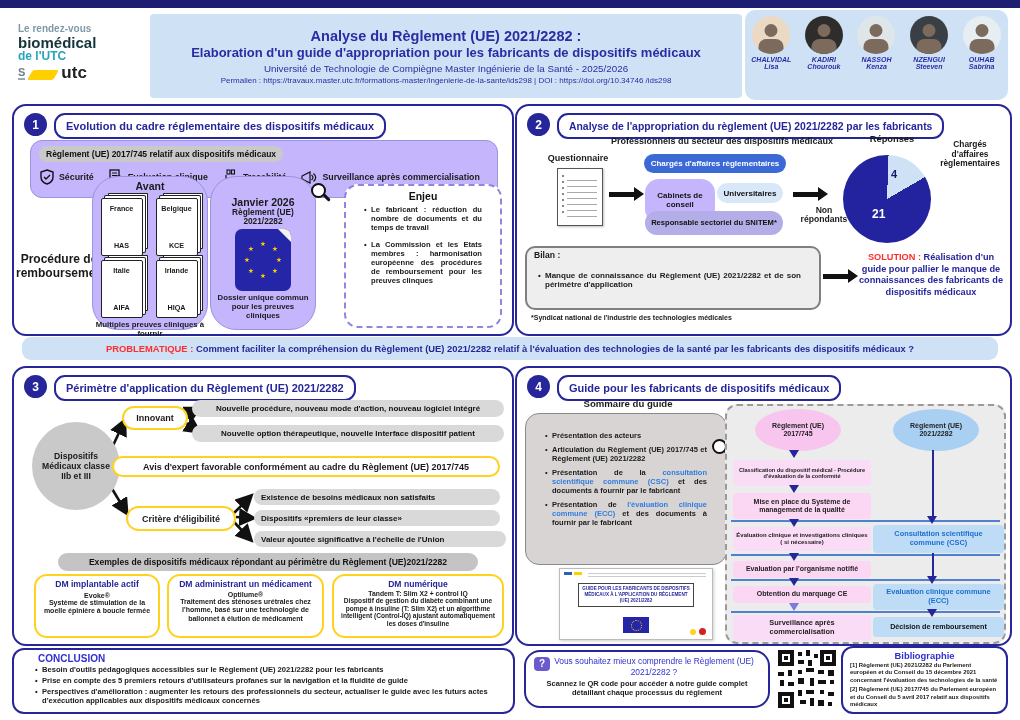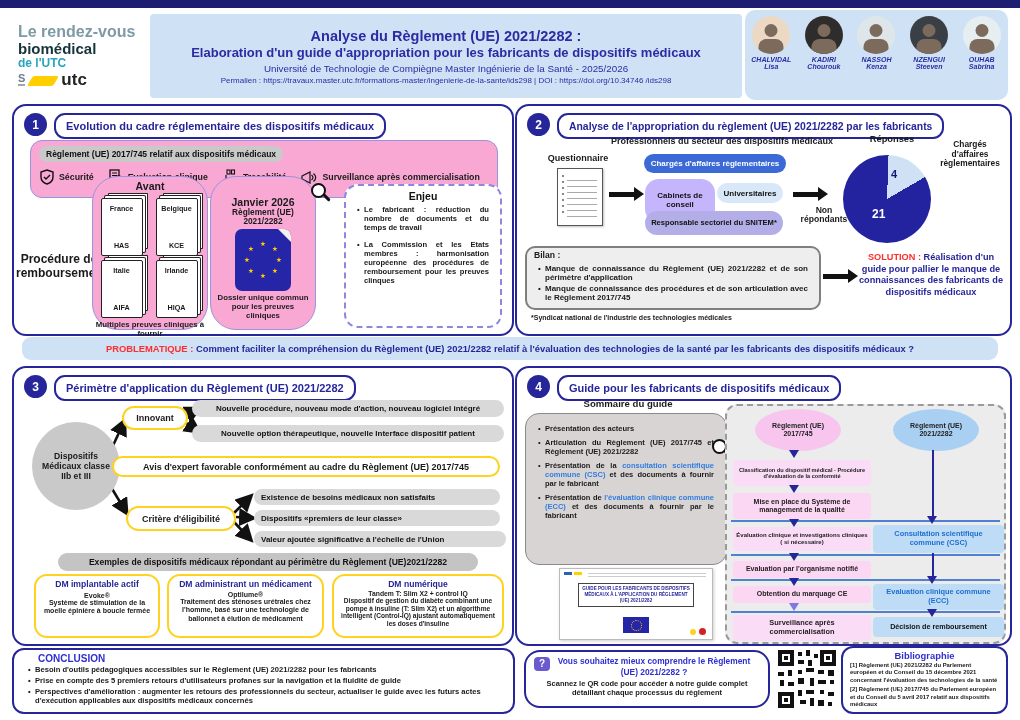--- a/index.html
+++ b/index.html
@@ -5,36 +5,36 @@
   html,body{margin:0;padding:0}
   body{width:1020px;height:720px;position:relative;font-family:"Liberation Sans",sans-serif;background:#fff;overflow:hidden;color:#1a1a1a;-webkit-font-smoothing:antialiased}
   .abs{position:absolute}
   .topbar{position:absolute;left:0;top:0;width:100%;height:8px;background:#1d1d72}
   .band{background:#cfe2f5}
   .sec{position:absolute;border:2.6px solid #26269a;border-radius:14px;background:#fff}
   .badge{width:23px;height:23px;border-radius:50%;background:#26269a;color:#fff;font-weight:bold;font-size:12px;display:flex;align-items:center;justify-content:center}
   .titlebox{border:2.2px solid #26269a;border-radius:11px;background:#fff;color:#26269a;font-weight:bold;display:flex;align-items:center;padding:0 10px;height:22px;white-space:nowrap}
   .graypill{background:#d9d9d9;border-radius:9px;font-weight:bold;font-size:8px;display:flex;align-items:center;justify-content:center;padding:0 7px;white-space:nowrap;color:#111}
   .yellow{border:2.4px solid #ffd21f;border-radius:13px;background:#fff;font-weight:bold;display:flex;align-items:center;justify-content:center;text-align:center}
-  .subbox{border:1.6px solid #9a93dd;border-radius:12px;background:#f9a8d4}
+  .subbox{border:1.6px solid #9a93dd;border-radius:12px;background:#c4b5fd}
   .dashedbox{border:2px dashed #8f86e0;border-radius:14px;background:#fff}
   .stack{position:relative;background:#fff;border:1.6px solid #222;border-radius:2px;box-shadow:3px -3px 0 -1px #fff,3px -3px 0 0 #222,6px -6px 0 -2px #fff,6px -6px 0 -1px #222;display:flex;flex-direction:column;align-items:center;justify-content:space-between;font-size:7.2px;font-weight:bold;padding:5px 1px;text-align:center}
   .harrow{height:5px;background:#111}
   .harrow::after{content:"";position:absolute;right:-9px;top:-5px;border-left:10px solid #111;border-top:7.5px solid transparent;border-bottom:7.5px solid transparent}
   .bluepill{border-radius:14px;font-weight:bold;display:flex;align-items:center;justify-content:center;text-align:center}
   .pie{border-radius:50%;background:conic-gradient(from 2deg,#cfe2f5 0 58deg,#2323a0 58deg 360deg)}
   .flowbox{position:absolute;border-radius:4px;font-weight:bold;display:flex;align-items:center;justify-content:center;text-align:center;padding:1px 3px;line-height:1.15}
   .pink{background:#fbd7f3;color:#222}
   .pinkell{background:#f7c5ee;color:#222;border-radius:50%}
   .blueell{background:#a9d0f2;color:#222;border-radius:50%}
   .bluebox{background:#bedcf6;color:#1f6fd1}
   .sep{position:absolute;height:2px;background:#4f81d0;left:4px;right:4px}
   .vtri{position:absolute;width:0;height:0;border-left:5.5px solid transparent;border-right:5.5px solid transparent;border-top:8px solid #26269a}
   .vline{position:absolute;width:2.4px;background:#26269a}
-  ul{margin:4px;padding:0;list-style:none}
+  ul{margin:11px;padding:0;list-style:none}
   li{position:relative;padding-left:7px;margin-bottom:3px}
   li::before{content:"\2022";position:absolute;left:0;top:0}
   .eud{position:relative;background:#2525a8;border-radius:7px;overflow:hidden}
   .eud .fold{position:absolute;top:0;right:0;width:0;height:0;border-top:13px solid #f4f2ef;border-left:13px solid transparent}
   .star{position:absolute;color:#ffcc00;font-size:6.5px;transform:translate(-50%,-50%);line-height:1}
   .mag{position:relative;width:20px;height:20px}
   .mag::before{content:"";position:absolute;width:11px;height:11px;border:2.8px solid #111;border-radius:50%;left:1px;top:1px;background:#fff}
   .mag::after{content:"";position:absolute;width:9px;height:3.2px;background:#111;transform:rotate(45deg);left:12px;top:14px;border-radius:2px}
   .avatar{width:38px;height:38px;border-radius:50%;background:#e9d8c6;position:relative;overflow:hidden}
   .avatar::before{content:"";position:absolute;left:50%;top:8px;transform:translateX(-50%);width:13px;height:13px;border-radius:50%;background:#7c6a5c}
@@ -43,21 +43,21 @@
   .bullet-tight li{margin-bottom:2px}
 </style>
 </head>
 <body>
 
 <div class="topbar"></div>
 
 <div class="abs" style="left:0;top:8px;width:1020px;height:96px">
 
   <div class="abs" style="left:18px;top:16px;width:130px;height:74px">
-    <div style="font-size:16px;color:#7d9aa6;font-weight:bold;line-height:1.05">Le rendez-vous</div>
+    <div style="font-size:10px;color:#7d9aa6;font-weight:bold;line-height:1.05">Le rendez-vous</div>
     <div style="font-size:15px;color:#15353a;font-weight:bold;line-height:1.05">biomédical</div>
     <div style="font-size:12px;color:#27a5bc;font-weight:bold;line-height:1.1">de l'UTC</div>
     <div style="display:flex;align-items:flex-end;gap:5px;margin-top:3px">
       <span style="font-size:11px;font-weight:bold;color:#6b7f8d;border-bottom:2px solid #9aa8b2;line-height:1">S</span>
       <span style="display:inline-block;width:26px;height:10px;background:#ffcf00;transform:skewX(-30deg);border-radius:2px"></span>
       <span style="font-size:17px;font-weight:bold;color:#222;line-height:.8">utc</span>
     </div>
   </div>
 
   <div class="abs band" style="left:150px;top:6px;width:592px;height:84px;border-radius:4px;display:flex;flex-direction:column;align-items:center;justify-content:center;text-align:center">
@@ -220,21 +220,20 @@
 
   <div class="abs pie" style="left:326px;top:49px;width:88px;height:88px"></div>
   <div class="abs" style="left:374px;top:62px;font-size:11px;font-weight:bold;color:#16166e">4</div>
   <div class="abs" style="left:355px;top:101px;font-size:12px;font-weight:bold;color:#fff">21</div>
   <div class="abs" style="left:418px;top:34px;width:70px;text-align:center;font-size:8.4px;font-weight:bold;line-height:1.15">Chargés d'affaires règlementaires</div>
 
   <div class="abs" style="left:8px;top:140px;width:296px;height:64px;border:2px solid #7f7f7f;border-radius:10px;background:#efeeee;padding:2px 7px;box-sizing:border-box">
     <div style="font-size:8.6px;font-weight:bold">Bilan :</div>
     <ul class="bullet-tight" style="font-size:8px;font-weight:bold;text-align:justify;margin-left:4px">
       <li>Manque de connaissance du Règlement (UE) 2021/2282 et de son périmètre d'application</li>
-      <li>Manque de connaissance des procédures et de son articulation avec le  Règlement 2017/745</li>
     </ul>
   </div>
   <div class="abs" style="left:14px;top:208px;font-size:7px;font-weight:bold">*Syndicat national de l'industrie des technologies médicales</div>
 
   <div class="abs harrow" style="left:306px;top:168px;width:26px"></div>
   <div class="abs" style="left:340px;top:146px;width:148px;text-align:center;font-size:9.2px;font-weight:bold;line-height:1.25">
     <span style="color:#ff2d2d">SOLUTION :</span><span style="color:#26269a"> Réalisation d'un guide pour pallier le manque de connaissances des fabricants de dispositifs médicaux</span>
   </div>
 </div>
 
@@ -366,21 +365,21 @@
   <div style="color:#2f2fd0;font-weight:bold;font-size:10px;margin-left:14px">CONCLUSION</div>
   <ul class="bullet-tight" style="font-size:7.6px;font-weight:bold;line-height:1.2;margin-top:1px">
     <li>Besoin d'outils pédagogiques accessibles sur le Règlement (UE) 2021/2282 pour les fabricants</li>
     <li>Prise en compte des 5 premiers retours d'utilisateurs profanes sur la navigation et la fluidité de guide</li>
     <li>Perspectives d'amélioration :  augmenter les retours des professionnels du secteur, actualiser le guide avec les futurs actes d'exécution applicables aux dispositifs médicaux concernés</li>
   </ul>
 </div>
 
 <div class="sec" style="left:524px;top:650px;width:246px;height:58px;border-radius:16px;padding:3px 8px;box-sizing:border-box;text-align:center">
   <div style="position:absolute;left:8px;top:5px;width:16px;height:14px;background:#6a5acd;border-radius:4px;color:#fff;font-weight:bold;font-size:10px;line-height:14px"><span>?</span></div>
-  <div style="color:#2f2fd0;font-weight:bold;font-size:8.4px;line-height:1.25;margin:1px 6px 0 20px">Vous souhaitez mieux comprendre le Règlement (UE) 2021/2282 ?</div>
+  <div style="color:#2f2fd0;font-weight:normal;font-size:8.4px;line-height:1.25;margin:1px 6px 0 20px">Vous souhaitez mieux comprendre le Règlement (UE) 2021/2282 ?</div>
   <div style="font-weight:bold;font-size:7.5px;line-height:1.25;margin-top:2px">Scannez le QR code pour accéder à notre guide complet détaillant chaque processus du règlement</div>
 </div>
 <svg class="abs" width="62" height="62" viewBox="0 0 62 62" style="left:776px;top:648px">
   <rect width="62" height="62" fill="#fff"></rect>
   <g fill="#111">
     <rect x="2" y="2" width="16" height="16"></rect>
       <rect x="44" y="2" width="16" height="16"></rect>
       <rect x="2" y="44" width="16" height="16"></rect>
     <rect x="6" y="6" width="8" height="8" fill="#fff"></rect>
       <rect x="48" y="6" width="8" height="8" fill="#fff"></rect>

